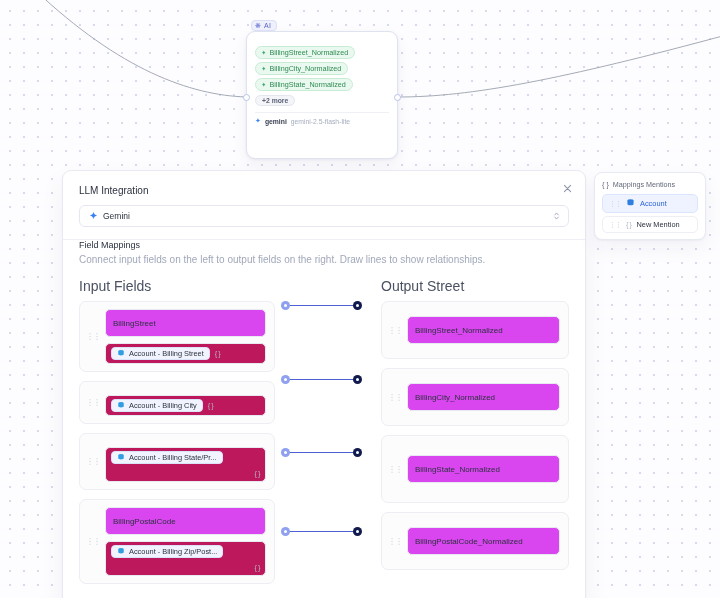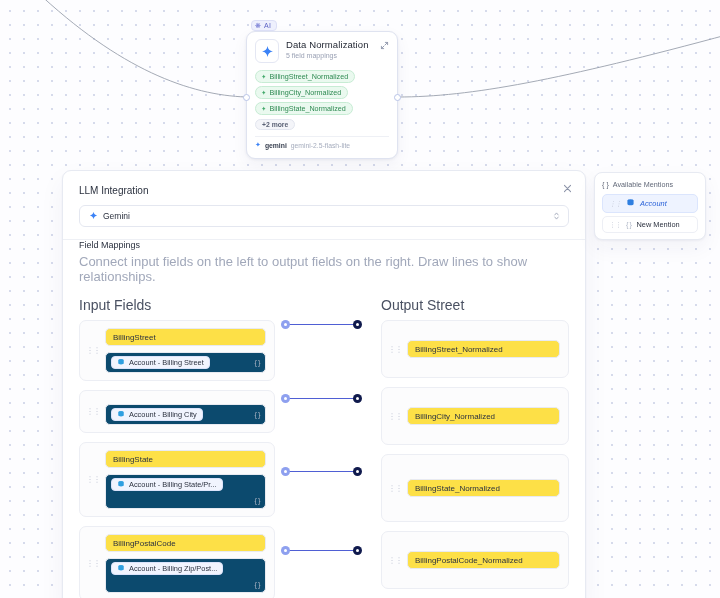--- a/index.html
+++ b/index.html
@@ -113,49 +113,49 @@
   .select-box .spark { color: #3b82f6; font-size: 8px; margin-right: 5px; }
   .select-value { font-size: 8.5px; color: #2b313f; }
   .select-caret {
     position: absolute; right: 8px; top: 50%; transform: translateY(-50%);
     display: flex; flex-direction: column; gap: 1px; color: #9aa1b4; font-size: 5px; line-height: 5px;
   }
 
   .divider { margin: 12px -16px 0 -16px; height: 1px; background: #eef0f5; }
 
   .section-title { font-size: 9px; color: #2b313f; }
-  .section-desc { margin-top: 4px; font-size: 13px; color: #a1a8ba; }
+  .section-desc { margin-top: 4px; font-size: 10px; color: #a1a8ba; }
 
   .cols { margin-top: 13px; display: flex; }
   .col-left { width: 196px; }
   .col-mid { width: 106px; }
   .col-right { flex: 1; }
   .col-head { font-size: 14px; color: #4a5162; margin-bottom: 7px; }
 
   .field-card {
     background: #fcfcfd; border: 1px solid #eceef4; border-radius: 7px;
     padding: 7px 8px 7px 6px; margin-bottom: 9px;
     display: flex; align-items: center; gap: 5px;
   }
   .field-card.out { min-height: 58px; padding: 10px 8px 10px 6px; }
   .grip {
     flex: 0 0 6px; color: #c3c8d6; font-size: 8px; line-height: 7px;
     letter-spacing: -1px; user-select: none; cursor: grab;
   }
   .field-body { flex: 1; min-width: 0; }
   .text-input {
-    border: 1px solid #e8eaf1; border-radius: 5px; background: #fde047;
-    height: 18px; display: flex; align-items: center; padding: 0 7px;
+    border: 1px solid #e8eaf1; border-radius: 5px; background: #d946ef;
+    height: 28px; display: flex; align-items: center; padding: 0 7px;
     font-size: 8px; color: #2b313f;
   }
   .mention-row {
     margin-top: 6px;
-    border: 1px solid #e8eaf1; border-radius: 5px; background: #0c4a6e;
+    border: 1px solid #e8eaf1; border-radius: 5px; background: #be185d;
     padding: 3px 5px;
-    display: flex; align-items: center; gap: 5px; flex-wrap: wrap; justify-content: space-between;
+    display: flex; align-items: center; gap: 5px; flex-wrap: wrap;
   }
   .mention-tag {
     display: flex; align-items: center; gap: 4px;
     background: #f1f4fe; border: 1px solid #dbe3fb; border-radius: 4px;
     padding: 1px 5px; font-size: 7.4px; color: #2b313f; max-width: 118px;
     white-space: nowrap; overflow: hidden;
   }
   .db-icon { color: #2f9fe0; font-size: 7px; line-height: 1; }
   .curly { font-size: 7.4px; color: #b0b7c7; letter-spacing: -0.5px; }
   .curly.wrap { width: 100%; text-align: right; }
@@ -185,21 +185,21 @@
   }
   .mentions-head {
     display: flex; align-items: center; gap: 4px;
     font-size: 7.2px; color: #616878; margin-bottom: 5px;
   }
   .mention-item {
     display: flex; align-items: center; gap: 5px;
     border-radius: 5px; padding: 3px 6px; font-size: 7.4px;
     margin-bottom: 3px; cursor: pointer;
   }
-  .mention-item.active { background: #eef3ff; border: 1px solid #dbe5fd; color: #2a62d8; font-style: italic; }
+  .mention-item.active { background: #eef3ff; border: 1px solid #dbe5fd; color: #2a62d8; }
   .mention-item.plain { border: 1px solid #edeff5; color: #2b313f; }
   .mention-item .grip2 { color: #c3c8d6; font-size: 7px; line-height: 6px; letter-spacing: -1px; }
 </style>
 </head>
 <body>
 
 <div id="canvas">
 
   <svg id="edge-layer" width="720" height="598">
     <path d="M 35,-10 C 120,70 190,95 246,97" fill="none" stroke="#9aa0ad" stroke-width="0.9"></path>
@@ -209,36 +209,20 @@
   <div id="ai-node">
 
     <div id="ai-badge">
       <span class="glyph">❋</span>
       <span>AI</span>
     </div>
 
     <div class="handle left"></div>
     <div class="handle right"></div>
 
-    <div class="node-head">
-      <div class="node-logo">
-        <svg width="13" height="13" viewBox="0 0 24 24" aria-hidden="true">
-          <path d="M12 2 C13 8 16 11 22 12 C16 13 13 16 12 22 C11 16 8 13 2 12 C8 11 11 8 12 2 Z" fill="#3b82f6"></path>
-        </svg>
-      </div>
-      <div>
-        <div class="node-title">Data Normalization</div>
-        <div class="node-sub">5 field mappings</div>
-      </div>
-      <div class="node-expand">
-        <svg width="9" height="9" viewBox="0 0 16 16" aria-hidden="true">
-          <path d="M9.5 2.5h4v4M13.5 2.5l-4.5 4.5M6.5 13.5h-4v-4M2.5 13.5l4.5-4.5" fill="none" stroke="#8b93a8" stroke-width="1.6" stroke-linecap="round"></path>
-        </svg>
-      </div>
-    </div>
 
     <div class="pill-list">
       <div class="green-pill">
         <span class="wand">✦</span>
         <span>BillingStreet_Normalized</span>
       </div>
       <div class="green-pill">
         <span class="wand">✦</span>
         <span>BillingCity_Normalized</span>
       </div>
@@ -324,21 +308,20 @@
                 <span>Account - Billing City</span>
               </span>
               <span class="curly">{ }</span>
             </div>
           </div>
         </div>
 
         <div class="field-card">
           <div class="grip">⋮⋮</div>
           <div class="field-body">
-            <div class="text-input">BillingState</div>
             <div class="mention-row">
               <span class="mention-tag">
                 <span class="db-icon">
                   <svg width="8" height="8" viewBox="0 0 16 16" aria-hidden="true">
                     <ellipse cx="8" cy="4.5" rx="5.5" ry="2.3" fill="#2f9fe0"></ellipse>
                     <path d="M2.5 4.5v6c0 1.3 2.5 2.3 5.5 2.3s5.5-1 5.5-2.3v-6" fill="#2f9fe0"></path>
                   </svg>
                 </span>
                 <span>Account - Billing State/Pr...</span>
               </span>
@@ -422,21 +405,21 @@
           </div>
         </div>
       </div>
 
     </div>
   </div>
 
   <div id="mentions">
     <div class="mentions-head">
       <span>{ }</span>
-      <span>Available Mentions</span>
+      <span>Mappings Mentions</span>
     </div>
 
     <div class="mention-item active">
       <span class="grip2">⋮⋮</span>
       <span>
         <svg width="9" height="9" viewBox="0 0 16 16" aria-hidden="true">
           <ellipse cx="8" cy="4.5" rx="5.5" ry="2.3" fill="#2f7fe0"></ellipse>
           <path d="M2.5 4.5v6c0 1.3 2.5 2.3 5.5 2.3s5.5-1 5.5-2.3v-6" fill="#2f7fe0"></path>
         </svg>
       </span>

